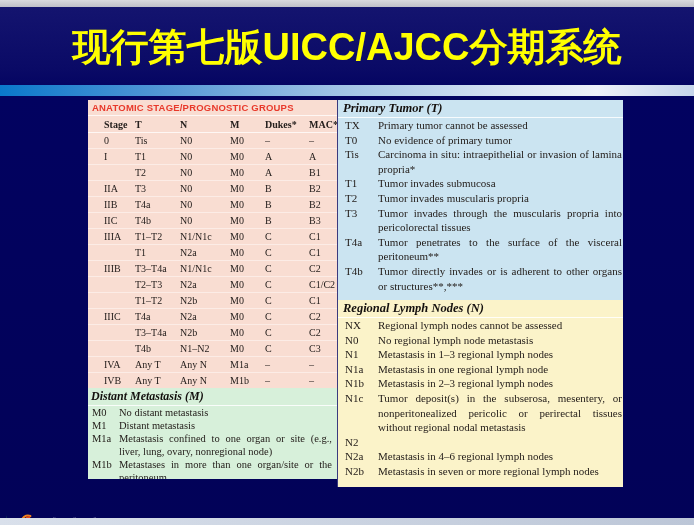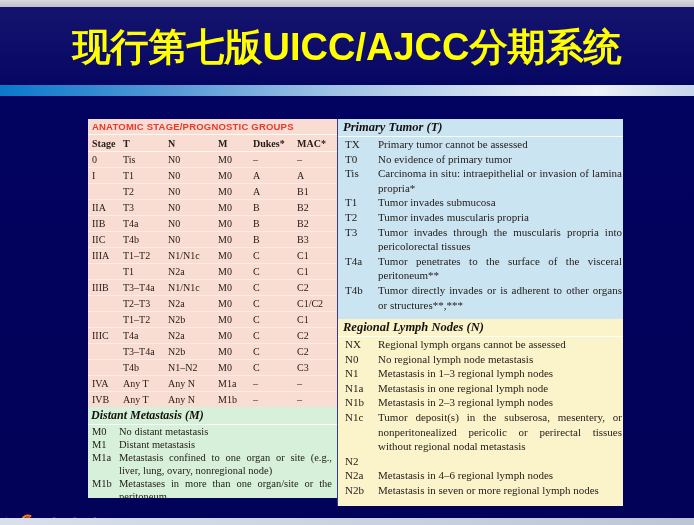--- a/index.html
+++ b/index.html
@@ -19,35 +19,35 @@
     position:absolute; top:15px; left:0; width:100%;
     text-align:center; font-family:"Liberation Sans", sans-serif;
     font-weight:bold; font-size:38px; color:#FFFF00; letter-spacing:0px;
     white-space:nowrap;
   }
   .grad-bar {
     position:absolute; top:78px; left:0; width:694px; height:11px;
     background:linear-gradient(90deg,#0A78CB 0%,#4E95D5 22%,#9FC2E5 48%,#DCE6F4 75%,#EDF1F9 86%,#C6D5EB 100%);
   }
 
-  .panel { position:absolute; overflow:hidden;margin-top:19px; }
+  .panel { position:absolute; overflow:hidden; }
   .panel-pink   { left:88px;  top:93px;  width:249px; height:288px; background:#F9DDD2; }
   .panel-green  { left:88px;  top:381px; width:249px; height:91px;  background:#D7F0DA; }
   .panel-blue   { left:337px; top:93px;  width:286px; height:228px; background:#CBE4F1; border-left:1px solid #3A3A7E; }
   .panel-yellow { left:337px; top:293px; width:286px; height:187px; background:#FBF3C9; border-left:1px solid #3A3A7E; }
 
   .pink-header {
     height:16px; line-height:15px; padding-left:4px;
     font-family:"Liberation Sans", sans-serif; font-weight:bold;
     font-size:9.5px; color:#E8392B; letter-spacing:.2px;
     border-bottom:1px solid rgba(255,255,255,.75);
   }
   .trow {
     display:grid; grid-template-columns:31px 45px 50px 35px 44px 40px;
-    padding-left:4px; height:16px; line-height:15px; font-size:10px; color:#26201E;
+    padding-left:16px; height:16px; line-height:15px; font-size:10px; color:#26201E;
     border-bottom:1px solid rgba(255,255,255,.45);
   }
   .trow.thead { height:17px; line-height:17px; font-weight:bold; border-bottom:1px solid rgba(255,255,255,.75); }
   .tcell { overflow:hidden; white-space:nowrap; }
 
   .def-heading {
     font-weight:bold; font-style:italic; font-size:12.5px; color:#14100E;
     padding:1px 0 1px 5px; border-bottom:1px solid rgba(255,255,255,.85);
   }
   .defrow { display:grid; grid-template-columns:33px 1fr; padding:0 1px 0 7px; }
@@ -288,21 +288,21 @@
             <span class="deftext">Tumor directly invades or is adherent to other organs or structures**,***</span>
           </div>
         </div>
     </div>
 
     <div class="panel panel-yellow">
       <div class="def-heading">Regional Lymph Nodes (N)</div>
       <div>
           <div class="defrow">
             <span class="defcode">NX</span>
-            <span class="deftext">Regional lymph organs cannot be assessed</span>
+            <span class="deftext">Regional lymph nodes cannot be assessed</span>
           </div>
           <div class="defrow">
             <span class="defcode">N0</span>
             <span class="deftext">No regional lymph node metastasis</span>
           </div>
           <div class="defrow">
             <span class="defcode">N1</span>
             <span class="deftext">Metastasis in 1–3 regional lymph nodes</span>
           </div>
           <div class="defrow">

